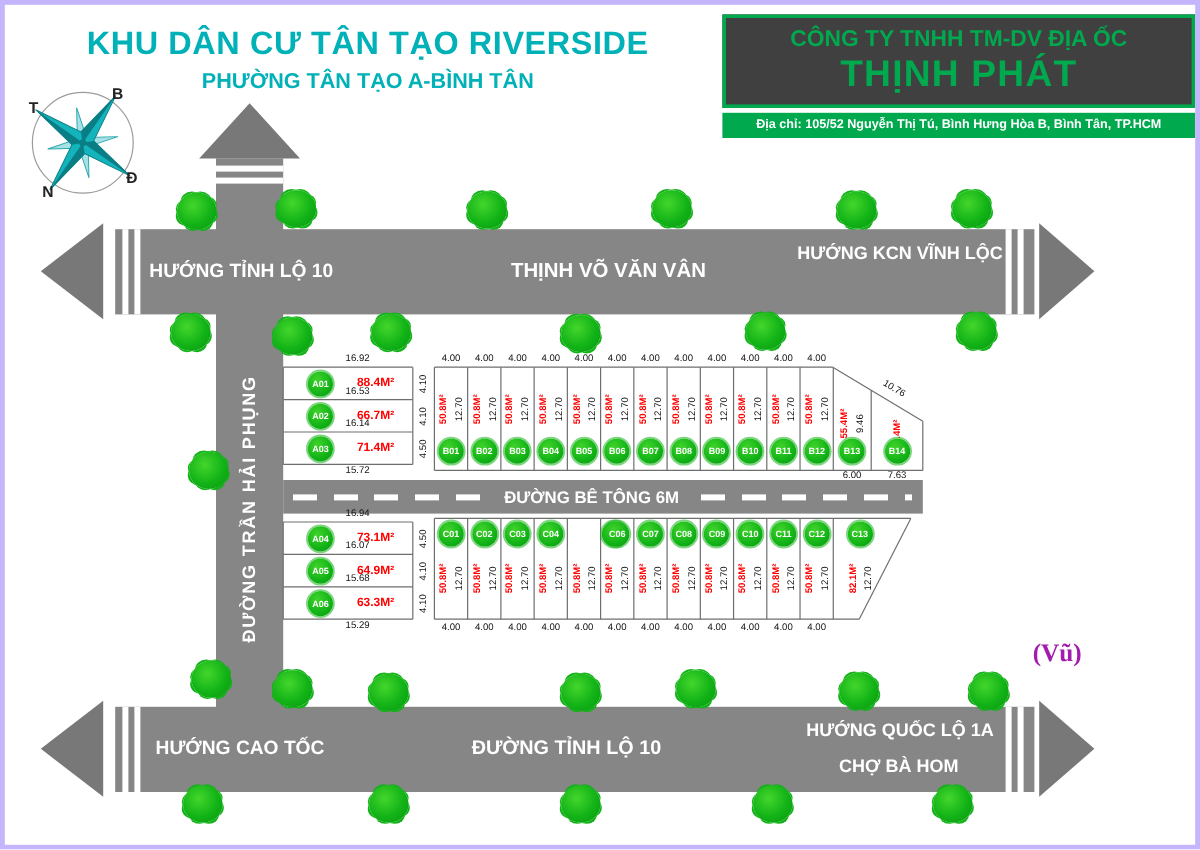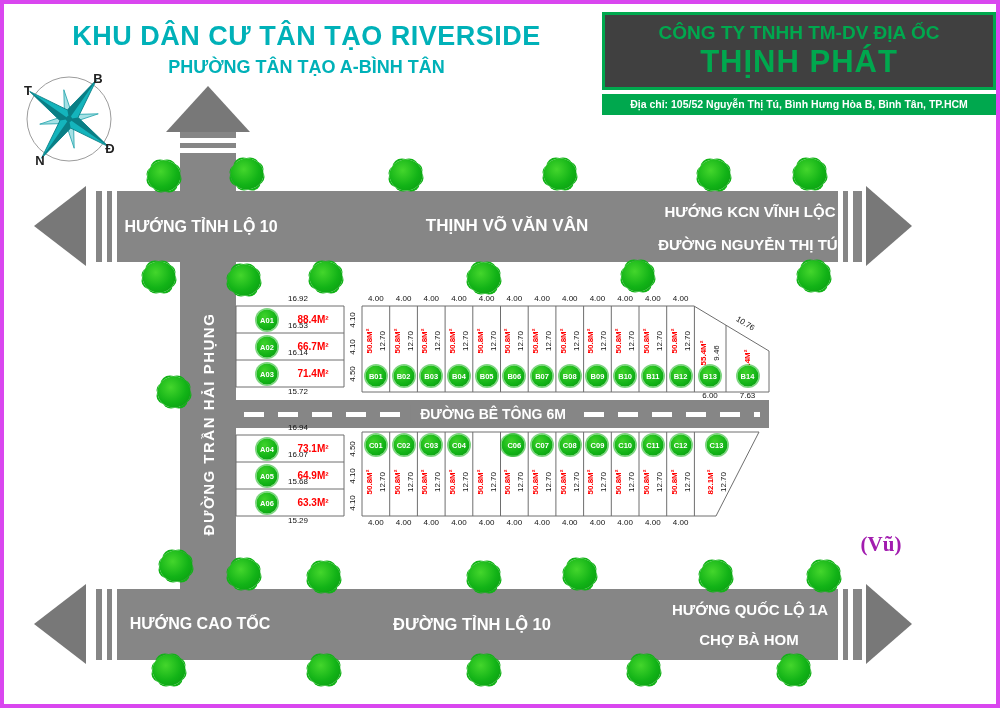--- a/index.html
+++ b/index.html
@@ -1,20 +1,20 @@
 <!DOCTYPE html>
 <html><head>
 <meta charset="utf-8">
 <style>
   * { margin:0; padding:0; box-sizing:border-box; }
   html,body { background:#ffffff; }
   body { font-family:"Liberation Sans","DejaVu Sans",sans-serif; }
 
   .canvas { position:relative; width:1000px; height:708px; background:#fff;
-            border:4px solid #d946ef; overflow:hidden; }
+            border:4px solid #c4b5fd; overflow:hidden; }
 
   .title    { position:absolute; left:55px; top:17px; width:495px; text-align:center;
               font-size:27px; font-weight:bold; color:#00b1b8; letter-spacing:.5px; z-index:8; }
   .subtitle { position:absolute; left:55px; top:53px; width:495px; text-align:center;
               font-size:18px; font-weight:bold; color:#00b1b8; z-index:8; }
 
   .company-box { position:absolute; left:598px; top:8px; width:394px; height:78px;
                  border:3px solid #00a84e; background:#404040; text-align:center; z-index:8; }
   .company-line1 { margin-top:7px; font-size:19px; font-weight:bold; color:#00a84e; }
   .company-line2 { font-size:31px; font-weight:bold; color:#00a84e; letter-spacing:1px; }
@@ -124,21 +124,20 @@
   <div class="stripe-v" style="left:98px;top:585px;height:71px"></div>
   <div class="stripe-v" style="left:108px;top:585px;height:71px"></div>
   <div class="stripe-v" style="left:834px;top:585px;height:71px"></div>
   <div class="stripe-v" style="left:844px;top:585px;height:71px"></div>
   <div class="stripe-h" style="left:176px;top:134px;width:56px"></div>
   <div class="stripe-h" style="left:176px;top:144px;width:56px"></div>
 
   <span class="road-label" style="left:197px;top:223px;font-size:16px">HƯỚNG TỈNH LỘ 10</span>
   <span class="road-label" style="left:503px;top:222px;font-size:17px">THỊNH VÕ VĂN VÂN</span>
   <span class="road-label" style="left:746px;top:207px;font-size:15px">HƯỚNG KCN VĨNH LỘC</span>
-  <span class="road-label" style="left:744px;top:240px;font-size:15px">ĐƯỜNG NGUYỄN THỊ TÚ</span>
   <span class="road-label rot90" style="left:204px;top:420px;font-size:15px;letter-spacing:1.5px">ĐƯỜNG TRẦN HẢI PHỤNG</span>
   <span class="mid-label" style="left:489px;top:410px">ĐƯỜNG BÊ TÔNG 6M</span>
   <span class="road-label" style="left:196px;top:620px;font-size:16px">HƯỚNG CAO TỐC</span>
   <span class="road-label" style="left:468px;top:620px;font-size:16.5px">ĐƯỜNG TỈNH LỘ 10</span>
   <span class="road-label" style="left:746px;top:605px;font-size:15px">HƯỚNG QUỐC LỘ 1A</span>
   <span class="road-label" style="left:745px;top:635px;font-size:15px">CHỢ BÀ HOM</span>
 
   <span class="agent" style="left:877px;top:540px">(Vũ)</span>
 
 <div class="hdim" style="left: 371.85px; top: 295px;">4.00</div>

